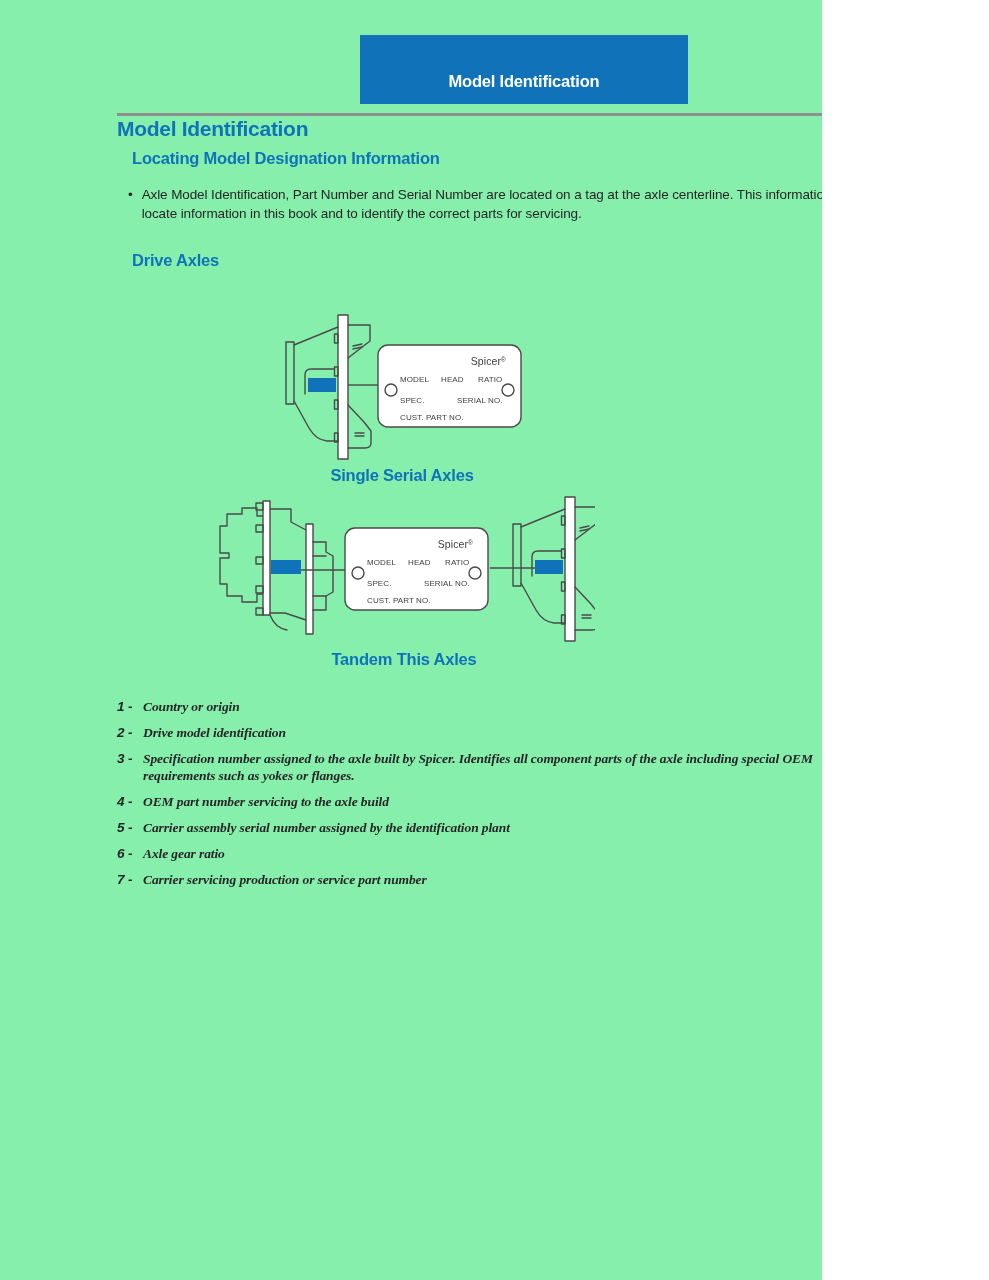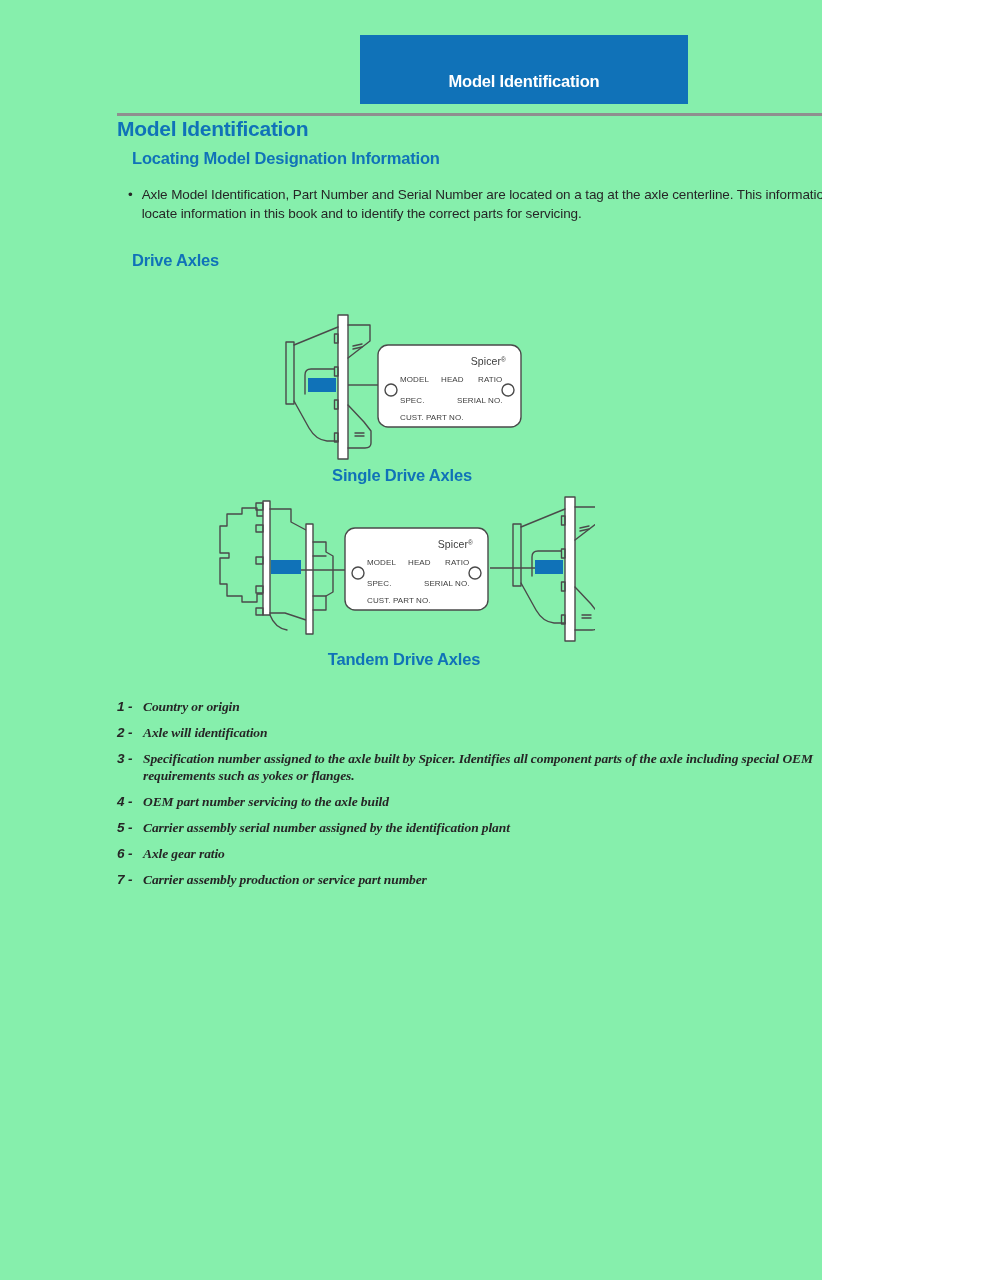--- a/index.html
+++ b/index.html
@@ -137,59 +137,59 @@
 
   <div class="h2 h2-drive">Drive Axles</div>
 
   <div class="fig fig-single">
     <svg width="245" height="150" viewBox="0 0 245 150">
       <use href="#carrier" x="0" y="0"></use>
       <line x1="70" y1="73" x2="100" y2="73" stroke="#4a4a4a" stroke-width="1.4"></line>
       <use href="#spicer-plate" x="100" y="33"></use>
     </svg>
   </div>
-  <div class="caption caption-single">Single Drive Axles</div>
+  <div class="caption caption-single">Single Serial Axles</div>
 
   <div class="fig fig-tandem">
     <svg width="382" height="152" viewBox="0 0 382 152">
       <use href="#carrier-tandem" x="0" y="2"></use>
       <line x1="88" y1="76" x2="132" y2="76" stroke="#4a4a4a" stroke-width="1.4"></line>
       <use href="#spicer-plate" x="132" y="34"></use>
       <line x1="277" y1="74" x2="324" y2="74" stroke="#4a4a4a" stroke-width="1.4"></line>
       <use href="#carrier" x="292" y="0"></use>
     </svg>
   </div>
-  <div class="caption caption-tandem">Tandem Drive Axles</div>
+  <div class="caption caption-tandem">Tandem This Axles</div>
 
   <div class="legend">
     <div class="legend-item">
       <span class="legend-label">1 -</span>
       <span class="legend-text">Country or origin</span>
     </div>
     <div class="legend-item">
       <span class="legend-label">2 -</span>
-      <span class="legend-text">Axle will identification</span>
+      <span class="legend-text">Drive model identification</span>
     </div>
     <div class="legend-item">
       <span class="legend-label">3 -</span>
       <span class="legend-text">Specification number assigned to the axle built by Spicer. Identifies all component parts of the axle including special OEM requirements such as yokes or flanges.</span>
     </div>
     <div class="legend-item">
       <span class="legend-label">4 -</span>
       <span class="legend-text">OEM part number servicing to the axle build</span>
     </div>
     <div class="legend-item">
       <span class="legend-label">5 -</span>
       <span class="legend-text">Carrier assembly serial number assigned by the identification plant</span>
     </div>
     <div class="legend-item">
       <span class="legend-label">6 -</span>
       <span class="legend-text">Axle gear ratio</span>
     </div>
     <div class="legend-item">
       <span class="legend-label">7 -</span>
-      <span class="legend-text">Carrier assembly production or service part number</span>
+      <span class="legend-text">Carrier servicing production or service part number</span>
     </div>
   </div>
 
   <div class="page-num">3</div>
 
 </div>
 
 </body></html>

